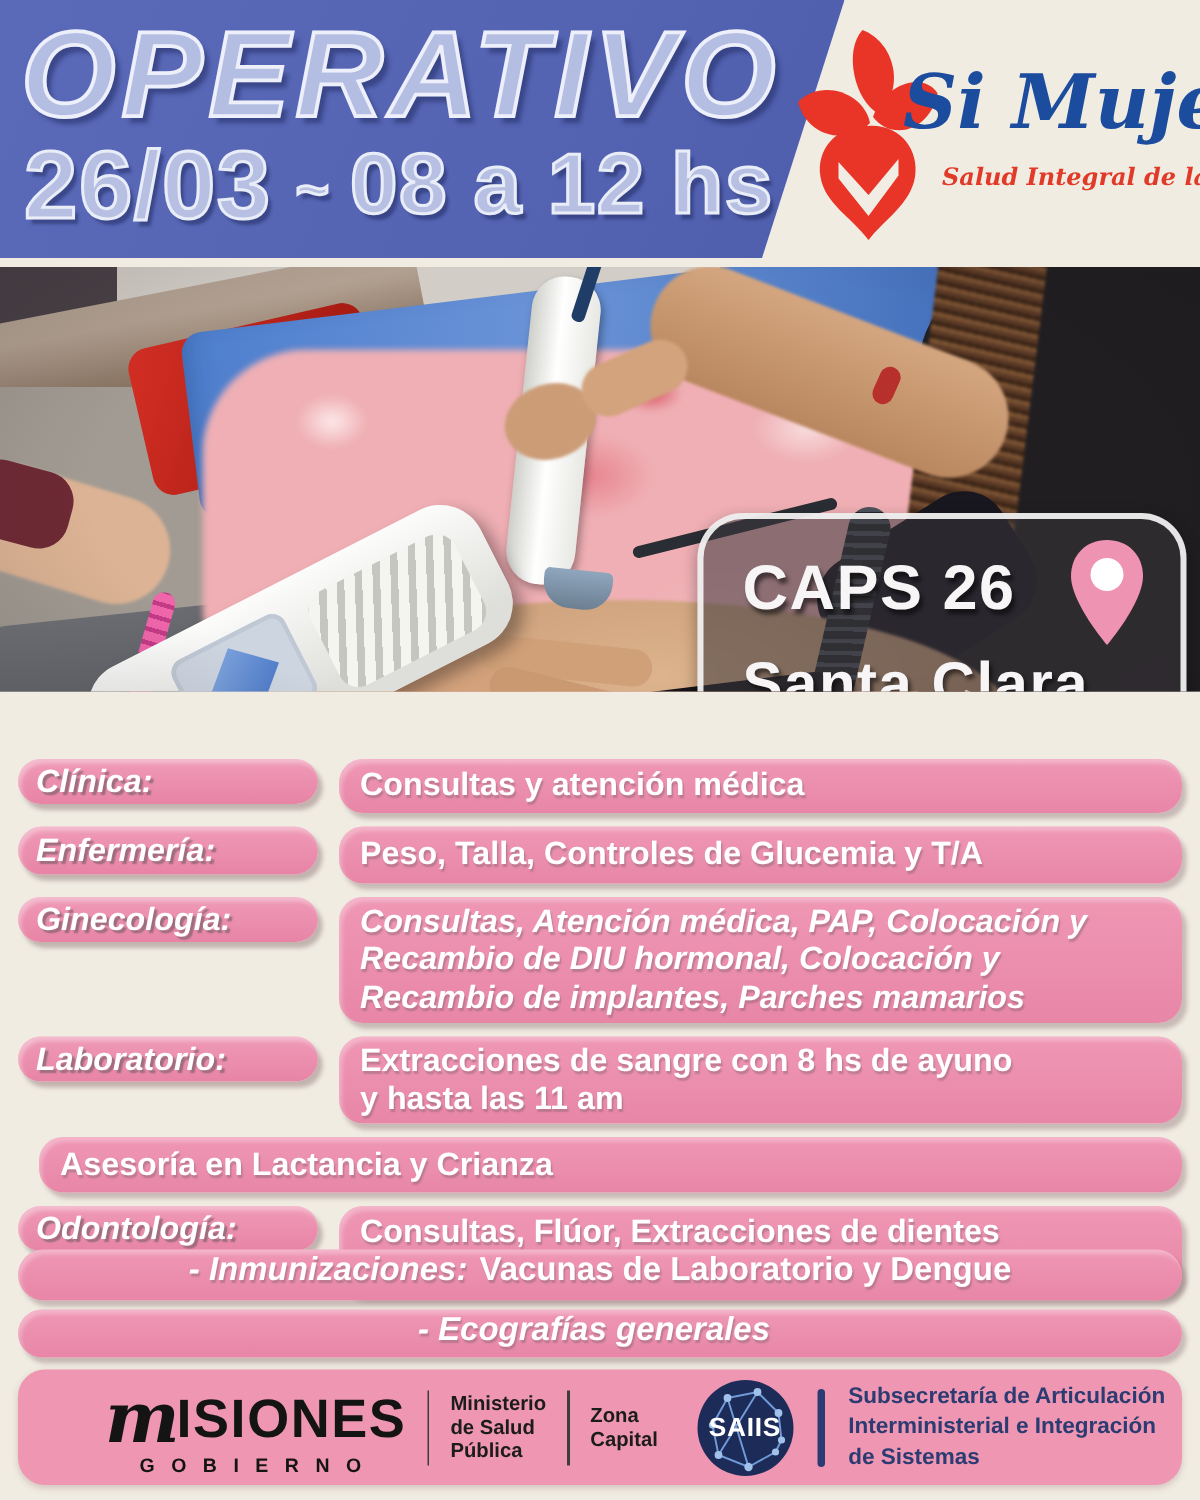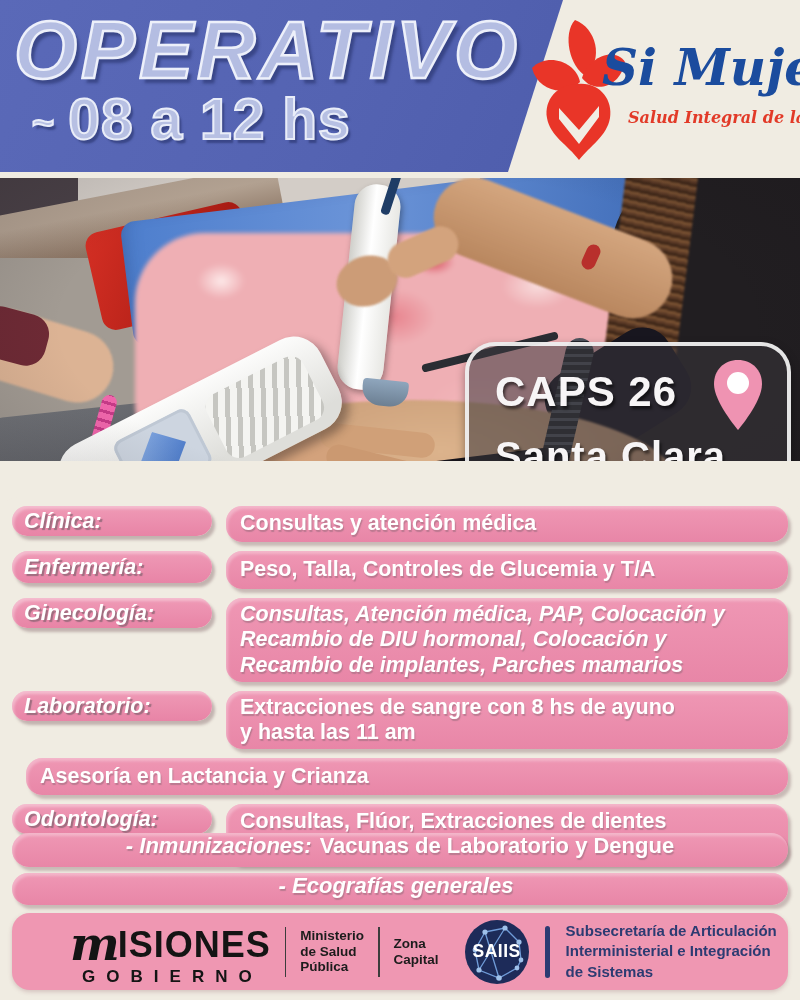--- a/index.html
+++ b/index.html
@@ -140,38 +140,39 @@
   .bw-desc{font-weight:700;}
 
   
   .footer{position:absolute;left:12px;top:913px;width:776px;height:77px;border-radius:18px;
     background:#ef97b2;display:flex;align-items:center;box-shadow:0 2px 4px rgba(150,100,110,.3);}
   .gov{margin-left:58px;display:flex;flex-direction:column;align-items:center;color:#141414;}
   .gov-top{display:flex;align-items:baseline;line-height:1;}
   .gov-m{font-family:"DejaVu Serif","Liberation Serif",serif;font-style:italic;font-weight:bold;
     font-size:47px;margin-right:-2px;transform:translateY(3px);}
   .gov-rest{font-size:36px;font-weight:600;letter-spacing:1px;}
-  .gov-sub{font-size:17px;font-weight:600;letter-spacing:11px;margin-top:3px;margin-left:4px;}
+  .gov-sub{font-size:13px;font-weight:600;letter-spacing:11px;margin-top:3px;margin-left:4px;}
   .fdiv{width:1.5px;height:50px;background:#3c3c3c;margin:0 14px;}
   .ministry,.zone{font-size:13.5px;font-weight:600;color:#1c1c1c;line-height:1.15;white-space:pre-line;}
   .saiis{margin-left:26px;width:64px;height:64px;border-radius:50%;background:#1d2b59;position:relative;
     display:flex;align-items:center;justify-content:center;}
   .saiis-net{position:absolute;left:0;top:0;width:64px;height:64px;}
   .saiis-text{position:relative;color:#fff;font-weight:800;font-size:17.5px;letter-spacing:.5px;}
   .ndiv{width:5px;height:52px;background:#2c3b72;border-radius:3px;margin:0 16px;}
   .subsec{font-size:15px;font-weight:700;color:#2c3b72;line-height:1.35;white-space:pre-line;}
 </style>
 </head>
 <body>
 
 <div class="poster">
 
   <div class="header-blue"></div>
   <div class="header-title">OPERATIVO</div>
   <div class="header-date">
+    <span class="hd-date">26/03</span>
     <span class="hd-tilde">~</span>
     <span class="hd-time">08 a 12 hs</span>
   </div>
 
   <div class="logo">
     <svg class="logo-flower" viewBox="0 0 100 145">
       <path d="M47,2 C68,10 76,40 58,58 C42,50 34,16 47,2 Z" fill="#e93528"></path>
       <path d="M4,50 C20,34 48,44 52,64 C38,79 10,74 4,50 Z" fill="#e93528"></path>
       <path d="M97,44 C86,28 60,40 54,60 C66,76 92,70 97,44 Z" fill="#e93528"></path>
       <path d="M50,66 C72,64 85,82 82,100 C79,118 62,128 51,142 C40,127 22,118 19,100 C16,82 29,66 50,66 Z" fill="#e93528"></path>

